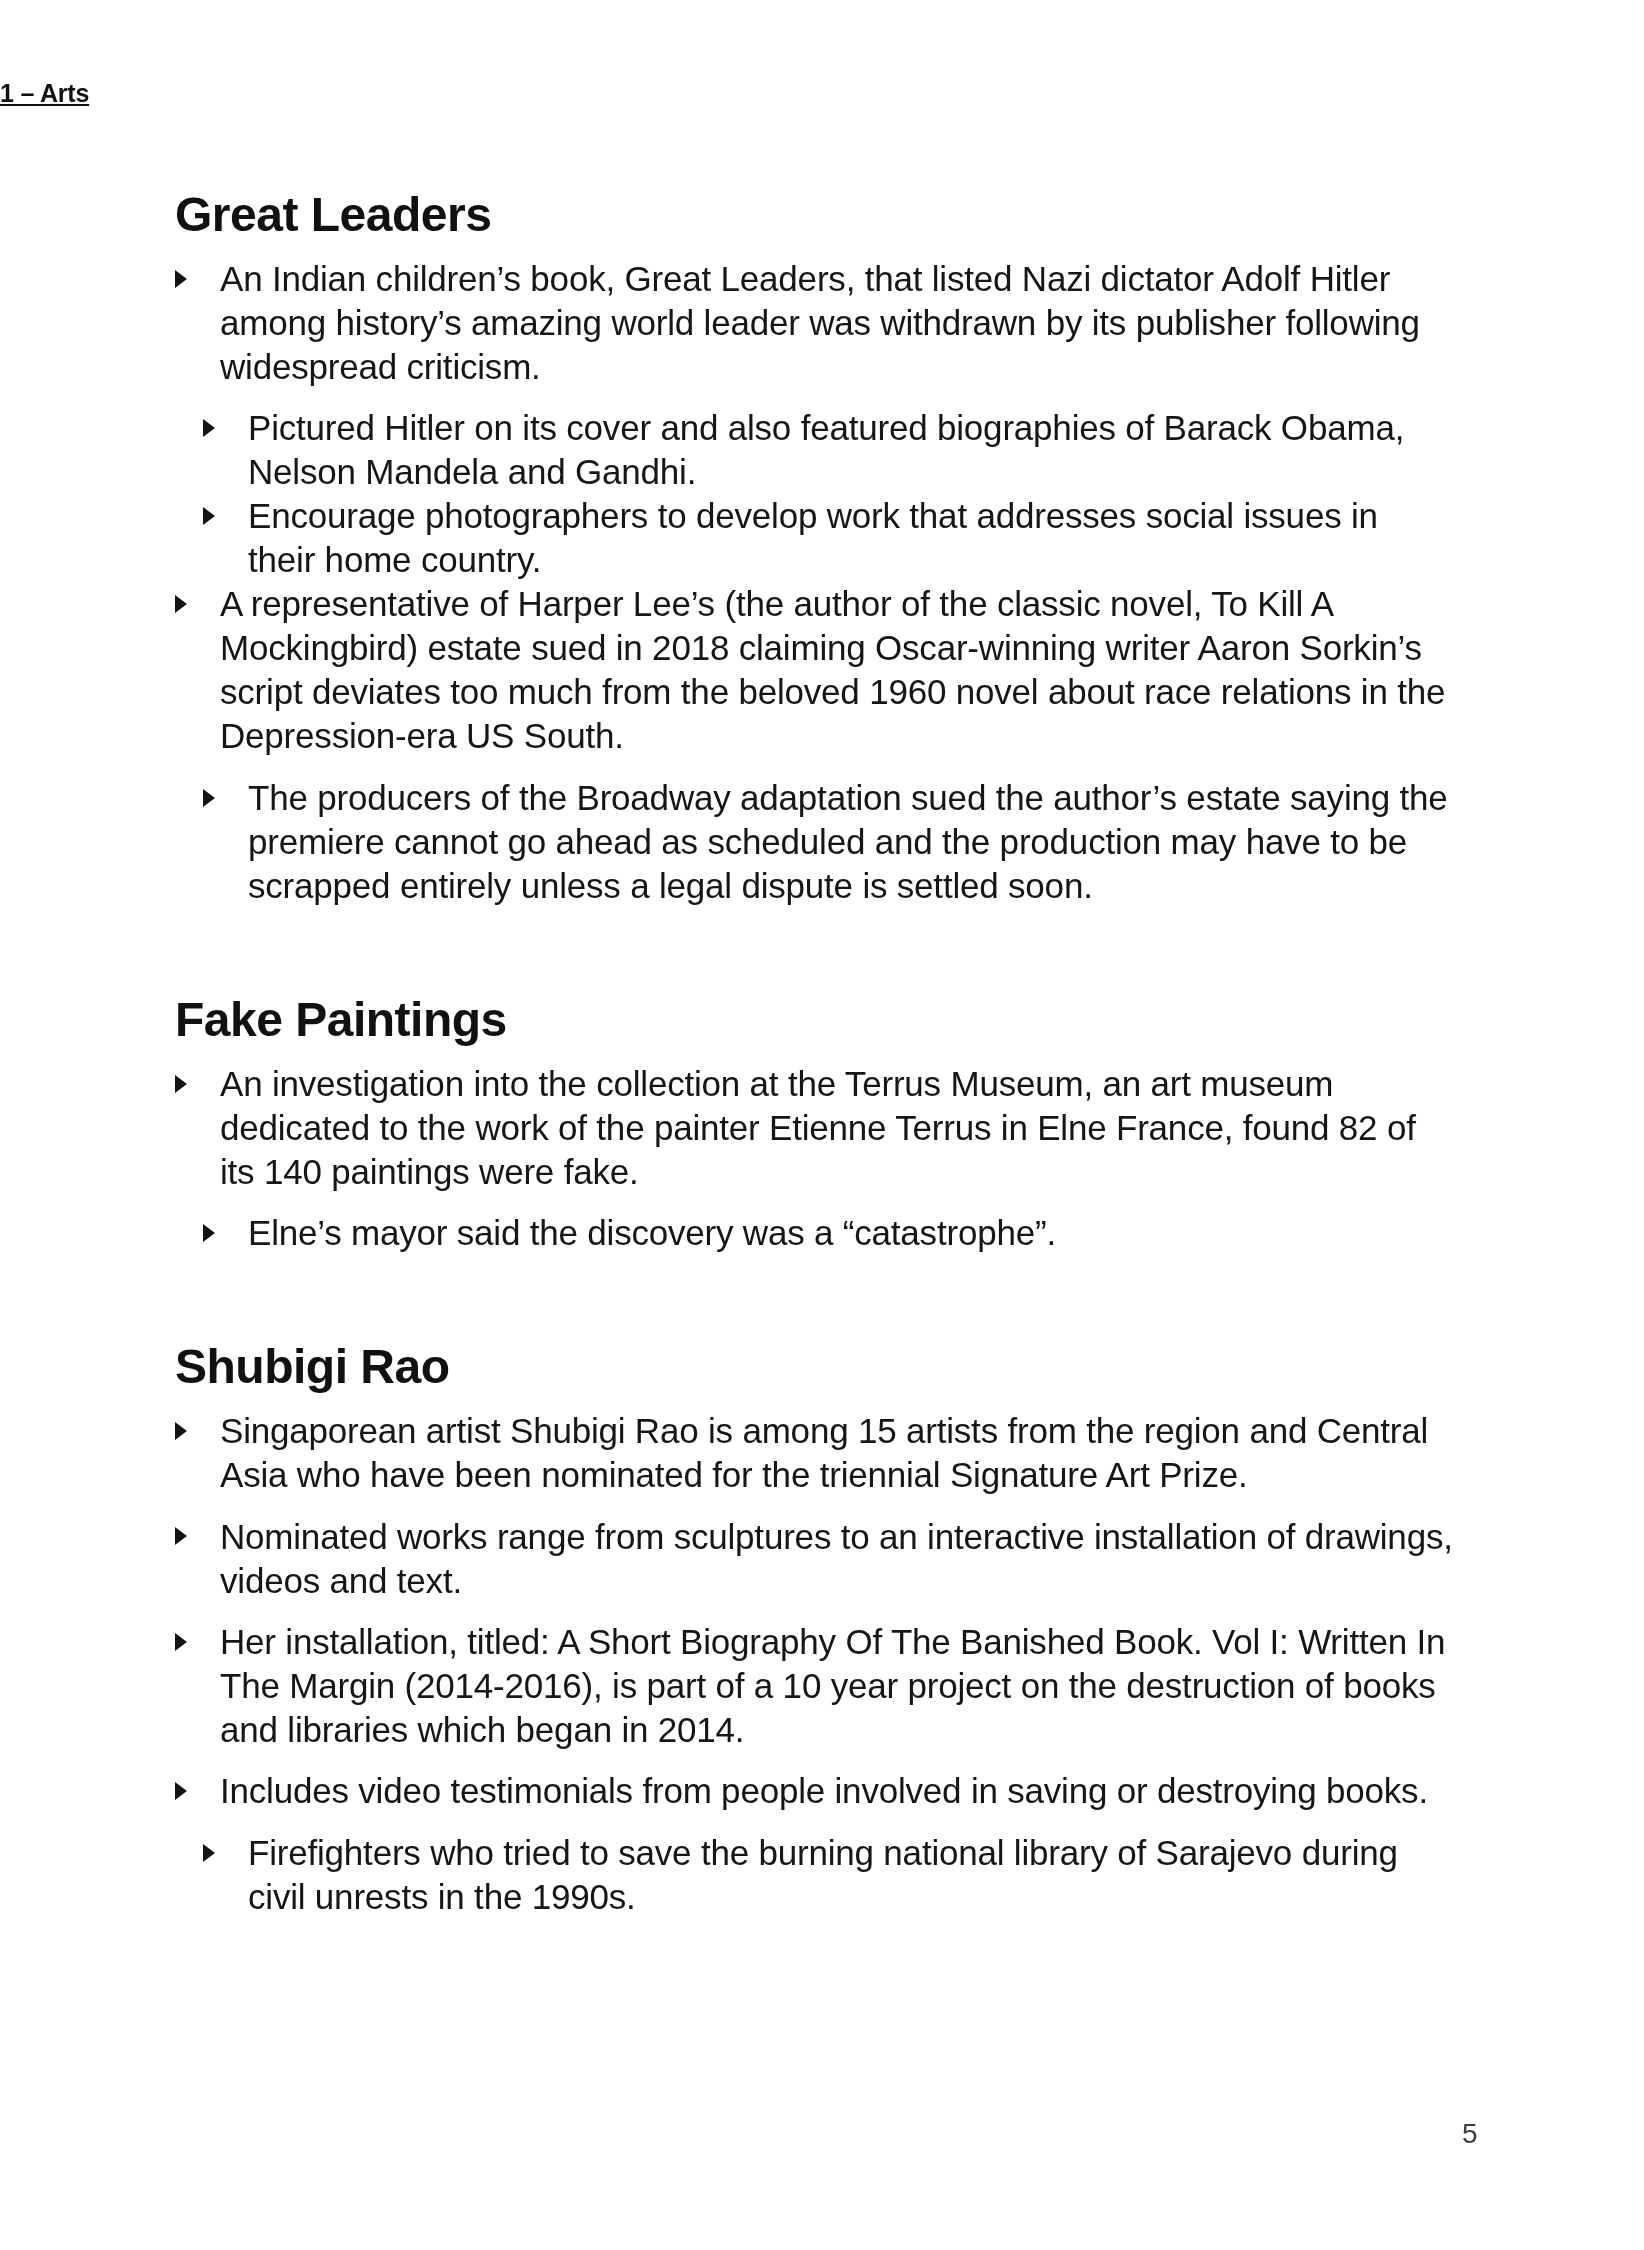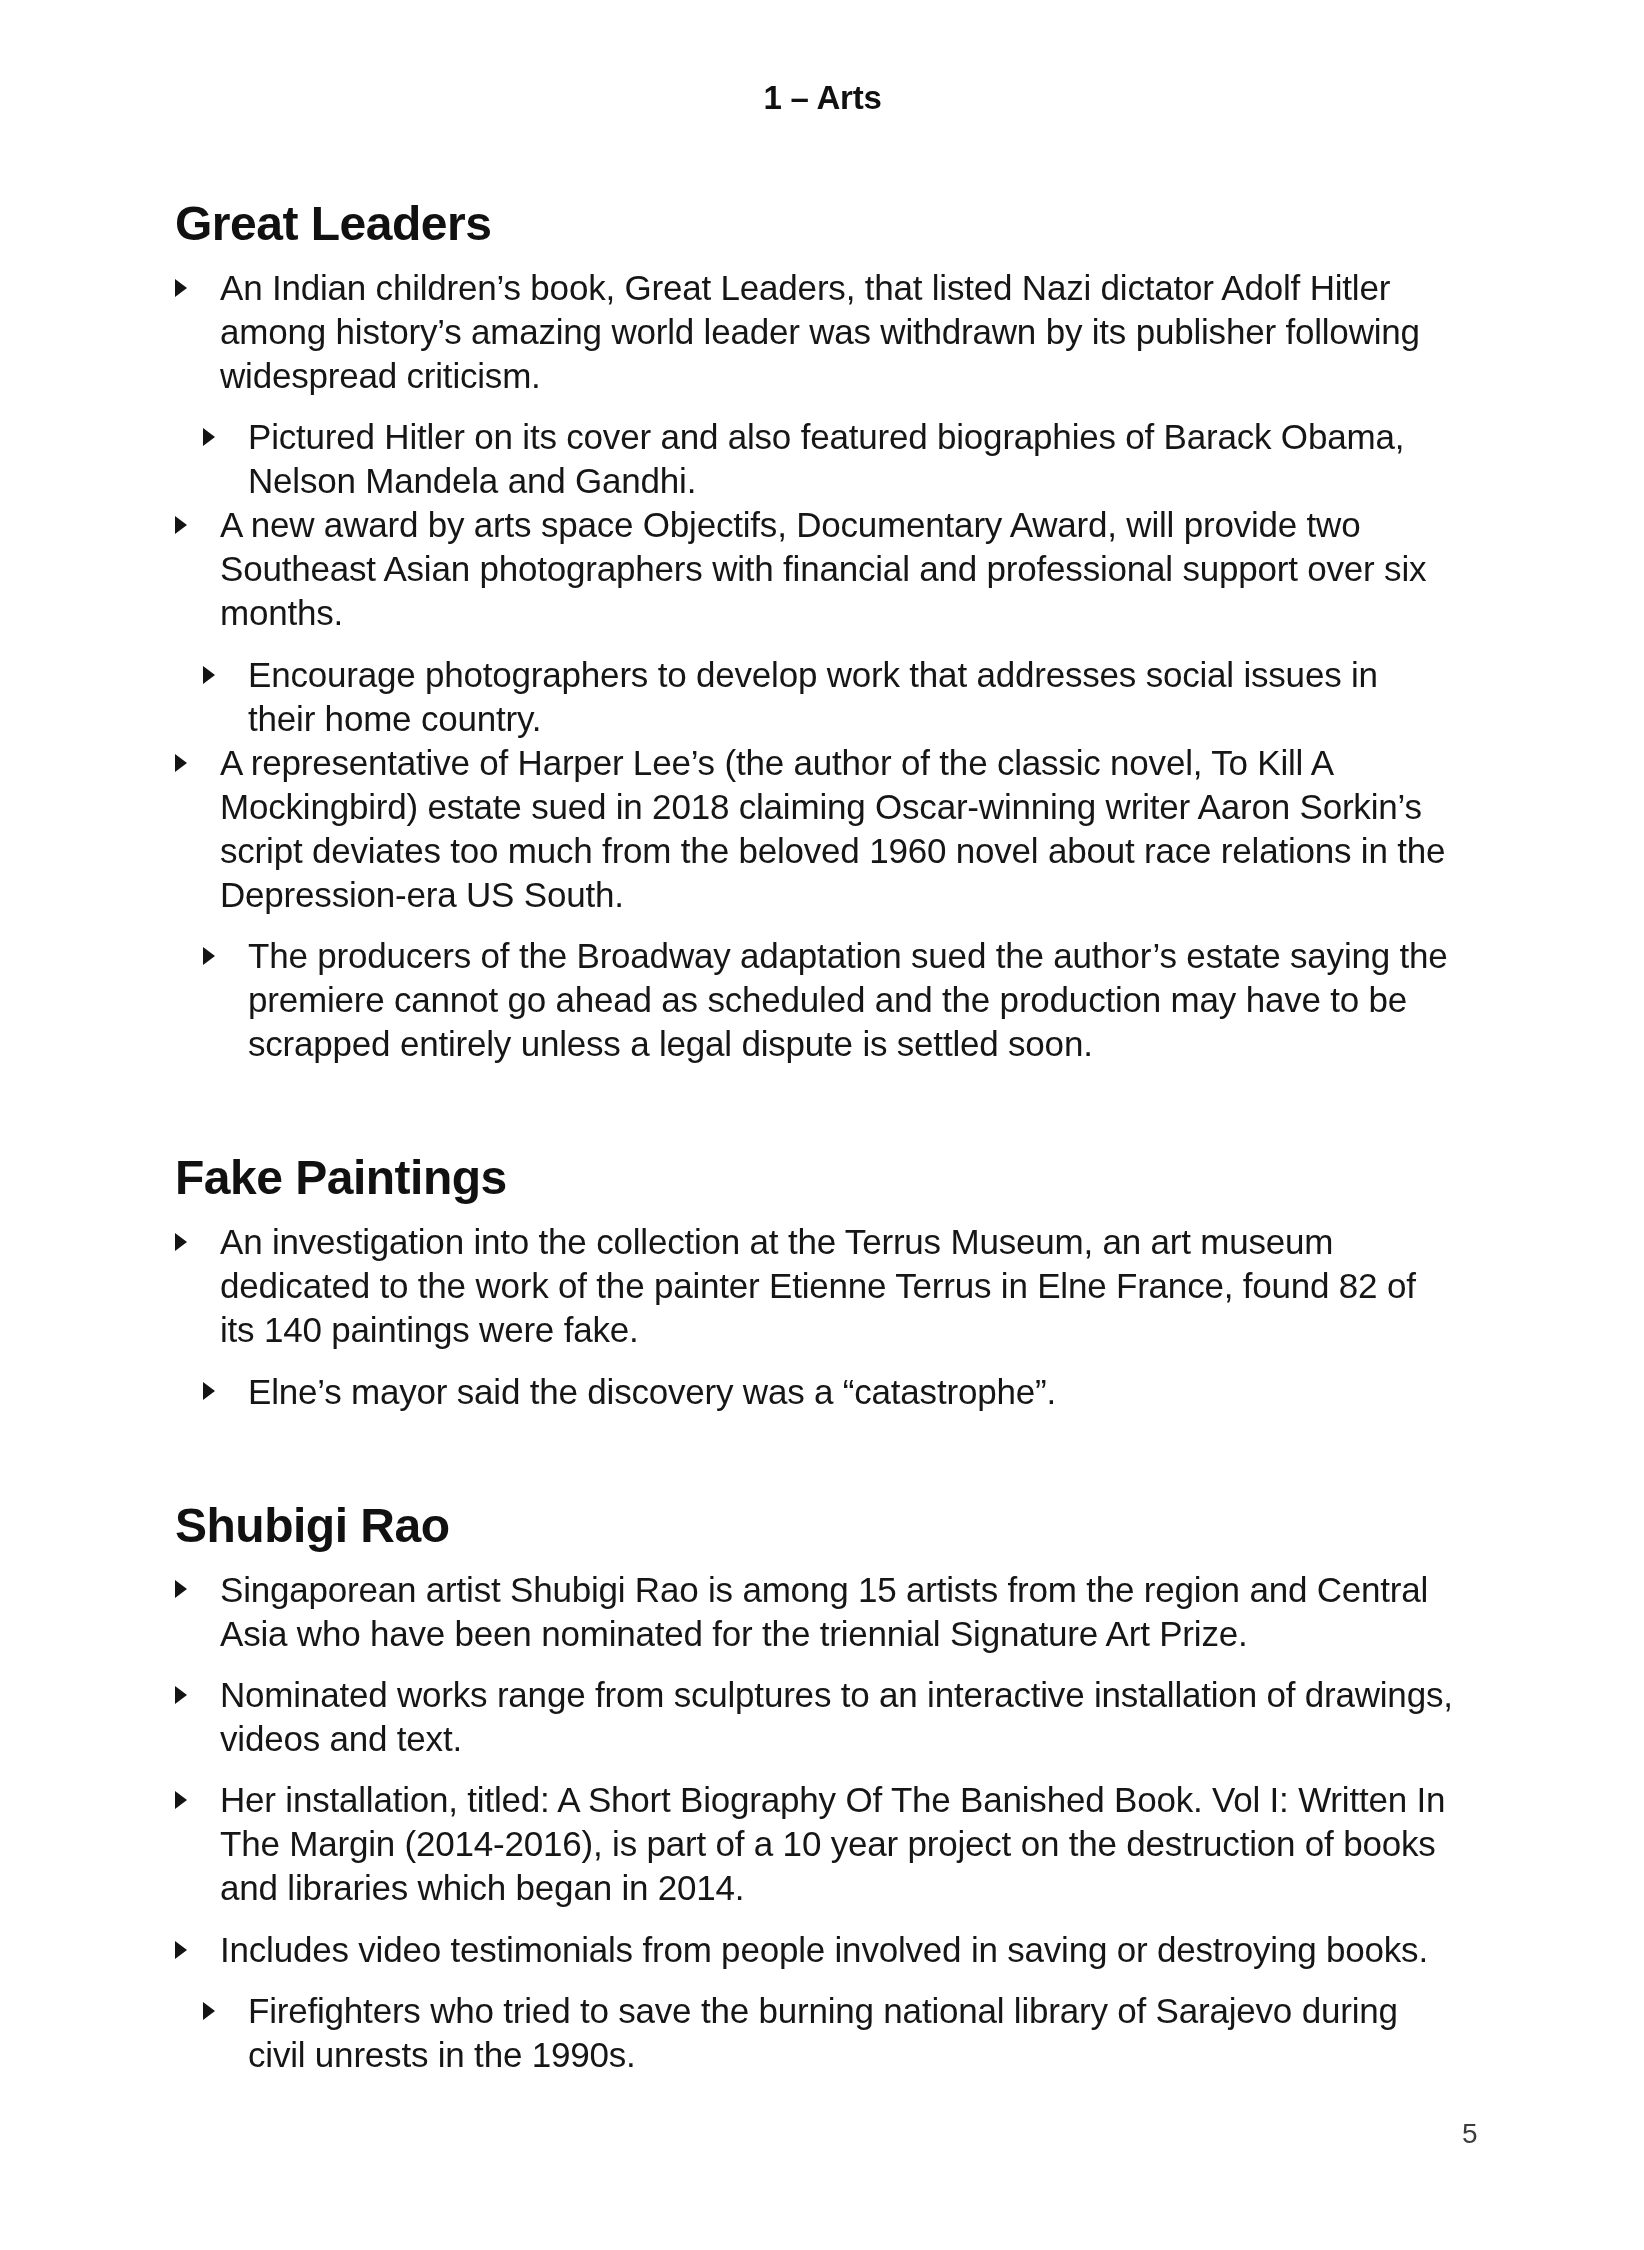--- a/index.html
+++ b/index.html
@@ -8,25 +8,26 @@
     position: relative;
     width: 1645px;
     height: 2251px;
     background: #ffffff;
     font-family: "Liberation Sans", sans-serif;
     color: #141414;
     overflow: hidden;
   }
   .page-header {
     padding-top: 79px;
-    text-align: center;
-    font-size: 33px;
+    text-align: left;
+    font-size: 25px;
     font-weight: 700;
     letter-spacing: -0.2px;
     color: #111111;
+    text-decoration: underline;
   }
   .content {
     width: 1278px;
     margin-left: 175px;
   }
   .section-title {
     font-size: 48px;
     line-height: 44px;
     font-weight: 700;
     letter-spacing: -0.5px;
@@ -87,26 +88,20 @@
       </div>
       <div class="bullet">
         <div class="bullet-marker">
             <div class="tri"></div>
           </div>
         <p class="bullet-text">Pictured Hitler on its cover and also featured biographies of Barack Obama, Nelson Mandela and Gandhi.</p>
       </div>
     </div>
 
     <div class="section">
-      <div class="bullet">
-        <div class="bullet-marker">
-            <div class="tri"></div>
-          </div>
-        <p class="bullet-text">A new award by arts space Objectifs, Documentary Award, will provide two Southeast Asian photographers with financial and professional support over six months.</p>
-      </div>
       <div class="bullet">
         <div class="bullet-marker">
             <div class="tri"></div>
           </div>
         <p class="bullet-text">Encourage photographers to develop work that addresses social issues in their home country.</p>
       </div>
     </div>
 
     <div class="section">
       <div class="bullet">

